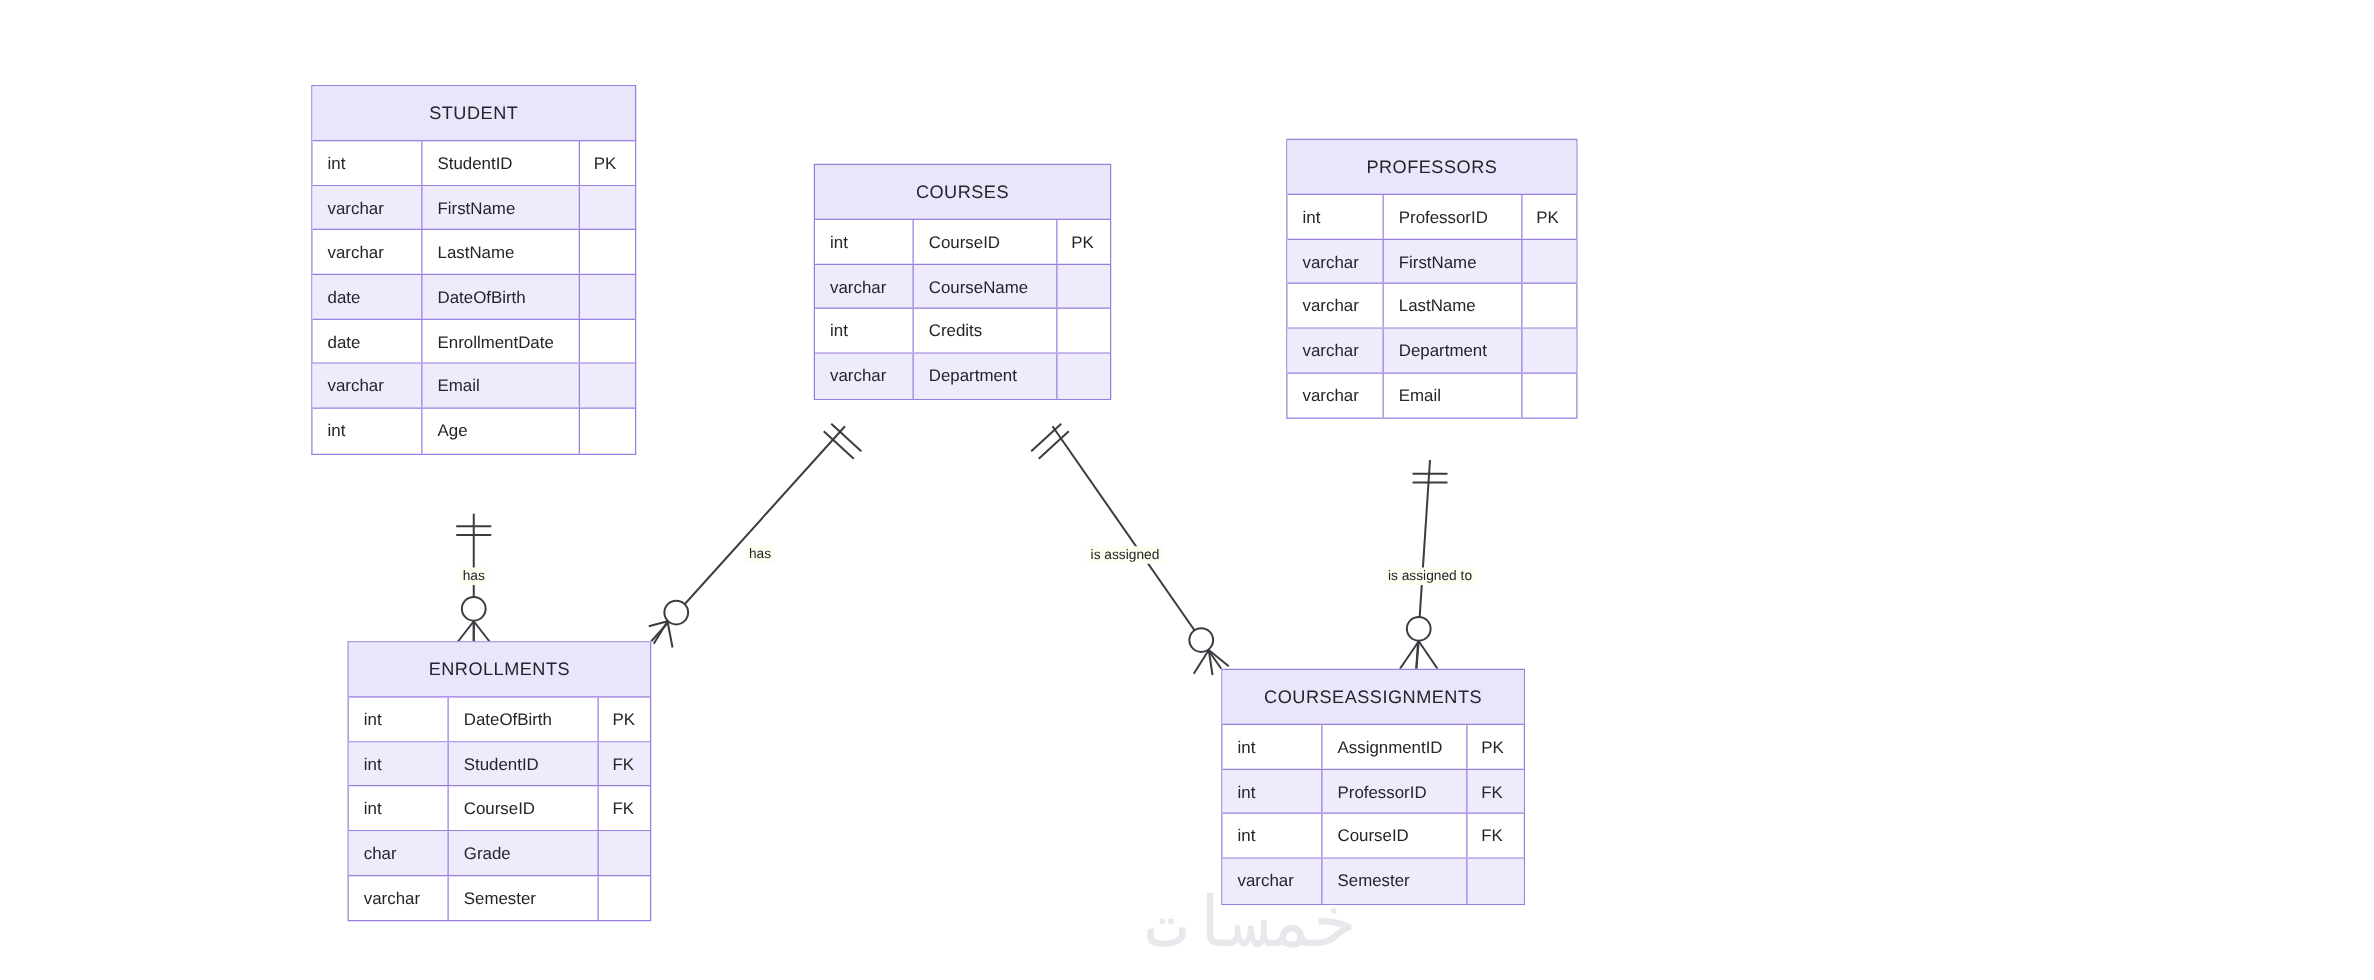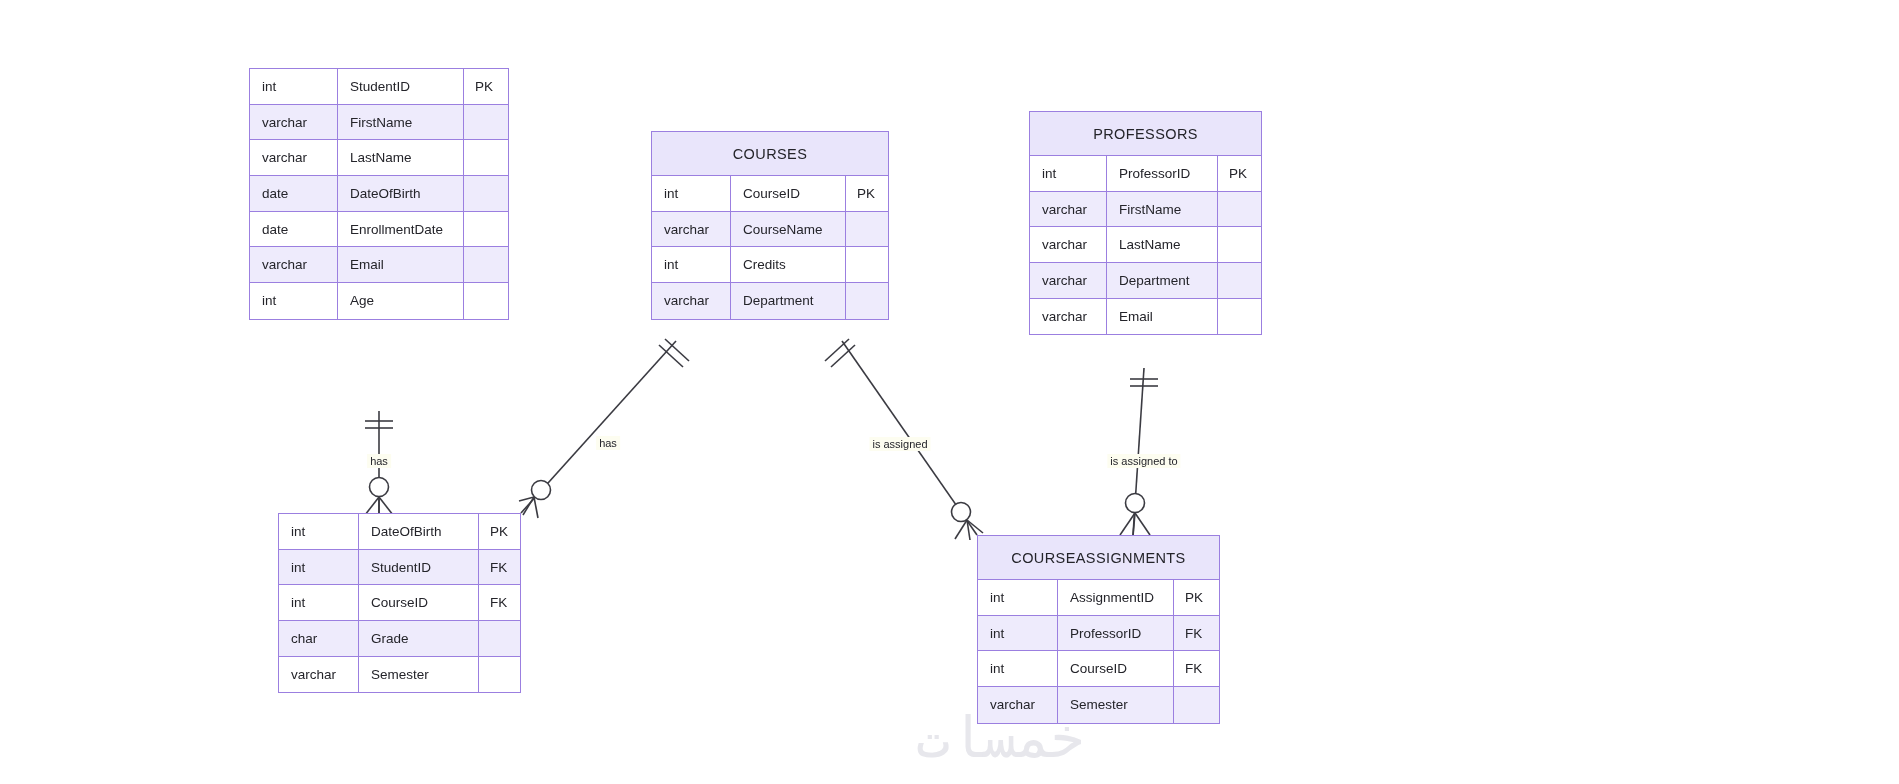--- a/index.html
+++ b/index.html
@@ -190,20 +190,21 @@
   </svg>
 
   <div id="labels-layer">
       <div class="rel-label" style="left: 379px; top: 461px;">has</div>
       <div class="rel-label" style="left: 608px; top: 443px;">has</div>
       <div class="rel-label" style="left: 900px; top: 424px; margin-top: 20px;">is assigned</div>
       <div class="rel-label" style="left: 1144px; top: 461px;">is assigned to</div>
     </div>
   <div id="entities-layer">
       <div class="entity" style="left: 249px; top: 68px; width: 260px;">
+        <div class="ent-title">STUDENT</div>
         <div class="attr-row">
           <div class="cell c-type" style="width: 88px; flex: 0 0 88px;">int</div>
           <div class="cell c-name">StudentID</div>
           <div class="cell c-key" style="width: 44px; flex: 0 0 44px;">PK</div>
         </div>
         <div class="attr-row alt">
           <div class="cell c-type" style="width: 88px; flex: 0 0 88px;">varchar</div>
           <div class="cell c-name">FirstName</div>
           <div class="cell c-key" style="width: 44px; flex: 0 0 44px;"></div>
         </div>
@@ -278,20 +279,21 @@
           <div class="cell c-name">Department</div>
           <div class="cell c-key" style="width: 43px; flex: 0 0 43px;"></div>
         </div>
         <div class="attr-row">
           <div class="cell c-type" style="width: 77px; flex: 0 0 77px;">varchar</div>
           <div class="cell c-name">Email</div>
           <div class="cell c-key" style="width: 43px; flex: 0 0 43px;"></div>
         </div>
       </div>
       <div class="entity" style="left: 278px; top: 513px; width: 243px;">
+        <div class="ent-title">ENROLLMENTS</div>
         <div class="attr-row">
           <div class="cell c-type" style="width: 80px; flex: 0 0 80px;">int</div>
           <div class="cell c-name">DateOfBirth</div>
           <div class="cell c-key" style="width: 41px; flex: 0 0 41px;">PK</div>
         </div>
         <div class="attr-row alt">
           <div class="cell c-type" style="width: 80px; flex: 0 0 80px;">int</div>
           <div class="cell c-name">StudentID</div>
           <div class="cell c-key" style="width: 41px; flex: 0 0 41px;">FK</div>
         </div>

